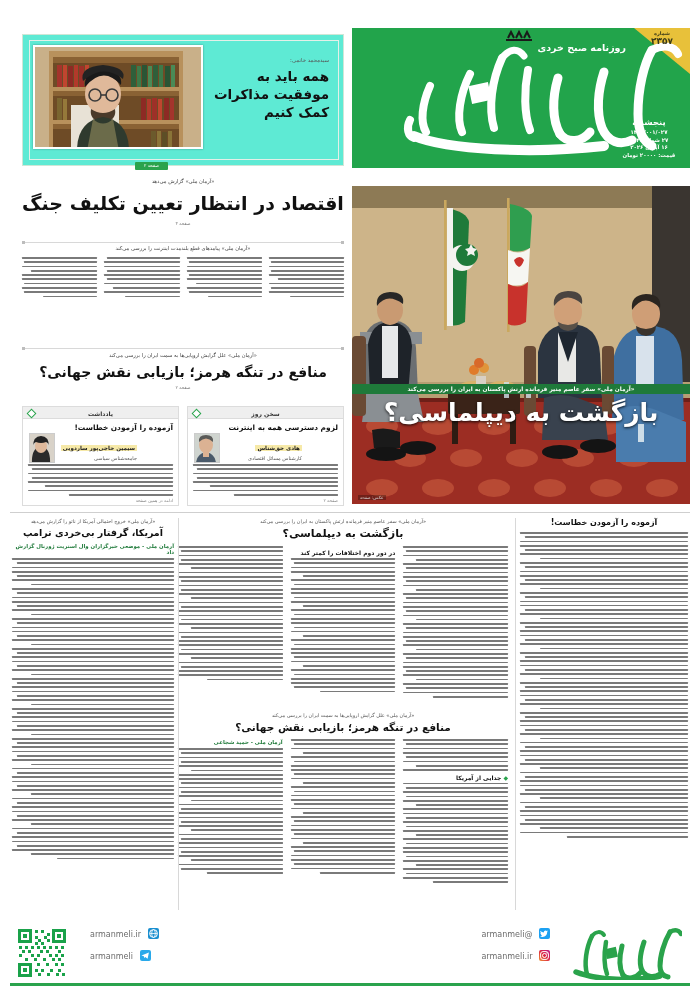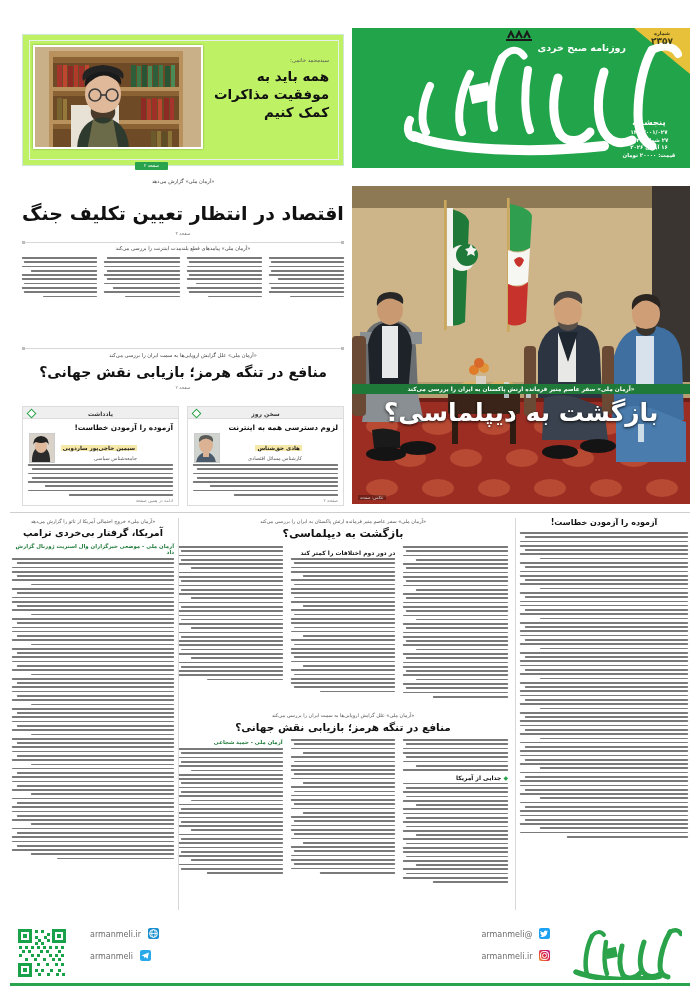--- a/index.html
+++ b/index.html
@@ -31,35 +31,35 @@
 
   
   .kicker { font-size: 5.2px; color: #444; text-align: center; letter-spacing: .1px; }
   .hl { font-weight: bold; color: #111; text-align: center; line-height: 1.32; }
   .morebtn { display: inline-block; background: #2aa34d; color: #fff;
              font-size: 4.4px; padding: 1.5px 9px; border-radius: 1px; }
   .pagetag { font-size: 4.4px; color: #777; text-align: center; }
 
   
   .topfeat { position: absolute; left: 22px; top: 34px; width: 322px; height: 132px;
-             border: 1px solid #cfe6d6; background: #bef264; }
+             border: 1px solid #cfe6d6; background: #5eead4; }
   .tf-frame { position: absolute; left: 6px; top: 5px; width: 310px; height: 120px;
               border: 1px solid #e4f0e8; }
   .tf-photo { position: absolute; left: 10px; top: 10px; width: 170px; height: 104px;
               border: 2px solid #fff; box-shadow: 0 0 2px rgba(0,0,0,.35); overflow: hidden;
               background: #d8c7a6; }
   .tf-text { position: absolute; right: 14px; top: 22px; width: 118px; text-align: right; }
   .tf-kick { font-size: 5.4px; color: #555; margin-bottom: 4px; }
   .tf-hl { font-size: 13.5px; font-weight: bold; line-height: 1.35; color: #111; }
   .tf-more { position: absolute; left: 112px; bottom: -6px; }
 
   
   .blkA { position: absolute; left: 22px; top: 176px; width: 322px; height: 62px; }
   .blkA .k { margin-top: 2px; }
-  .blkA .h { font-size: 19px; margin-top: 17px; }
+  .blkA .h { font-size: 19px; margin-top: 7px; }
   .hr-dot { position: absolute; height: 1px; background: #d8d8d8; }
   .dotsq { position: absolute; width: 3px; height: 3px; background: #bdbdbd; }
 
   .blkB { position: absolute; left: 22px; top: 245px; width: 322px; height: 100px; }
   .blkB .k { }
   .blkB .h { font-size: 16px; margin-top: 6px; }
   .blkB .body { margin-top: 6px; height: 56px; }
 
   .blkC { position: absolute; left: 22px; top: 352px; width: 322px; height: 42px; }
   .blkC .k { }

